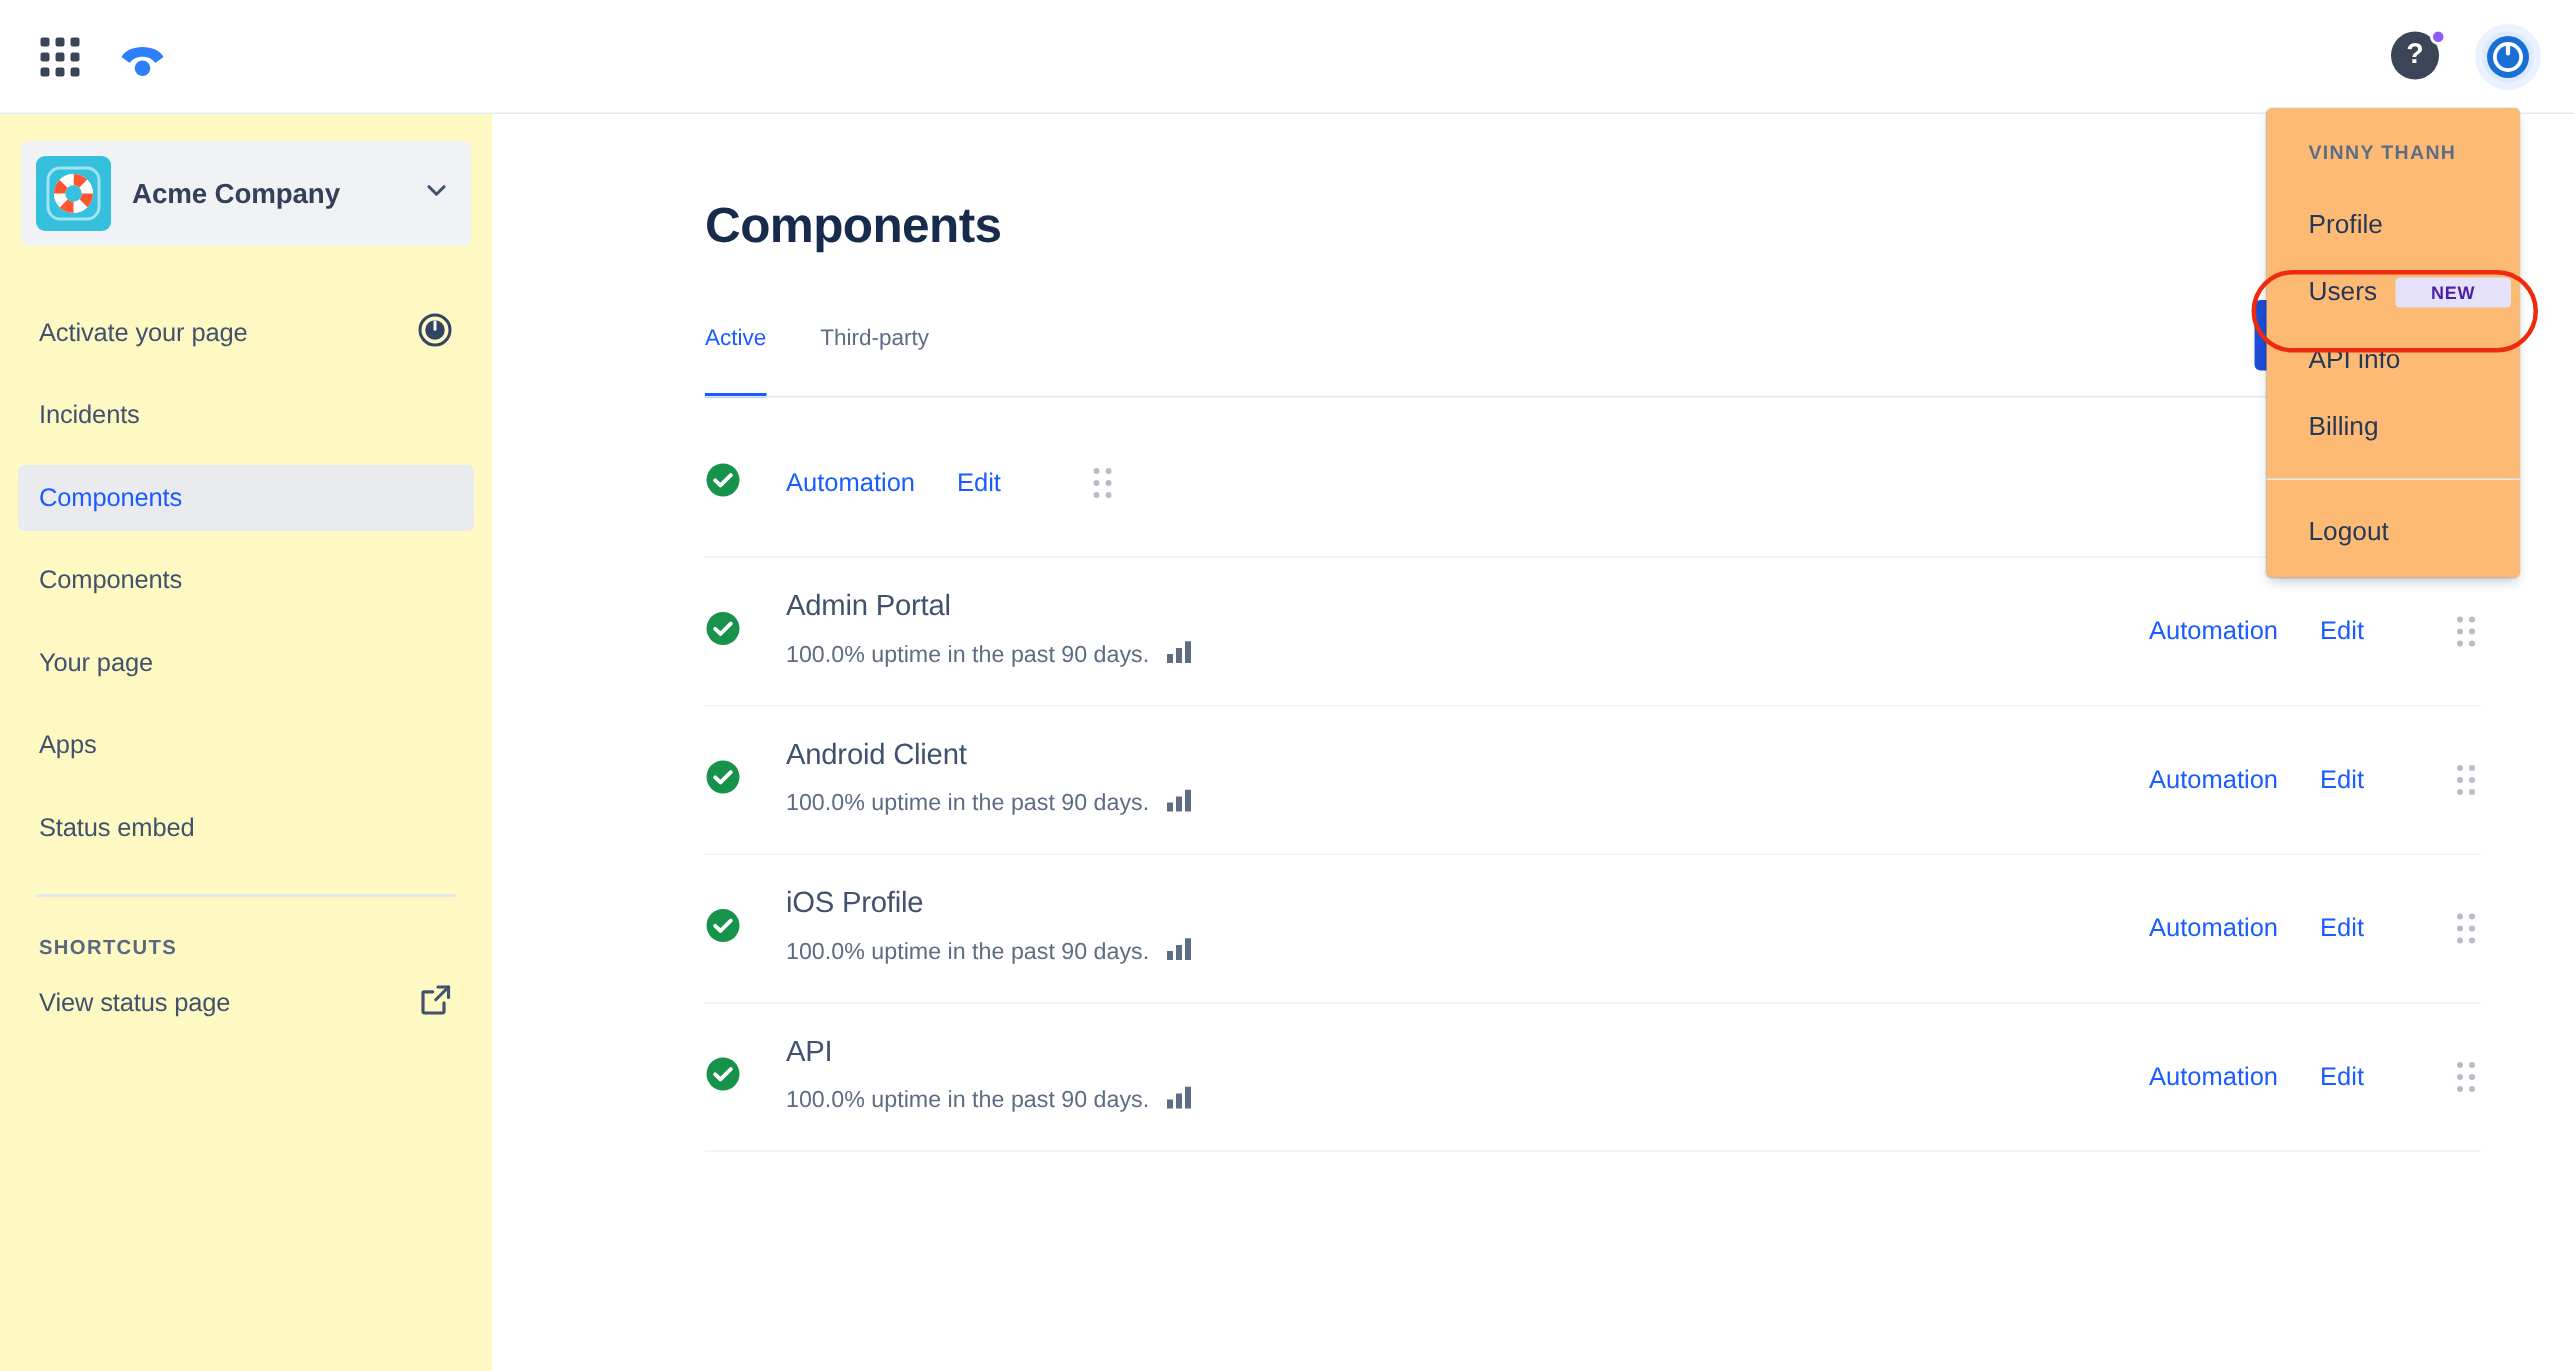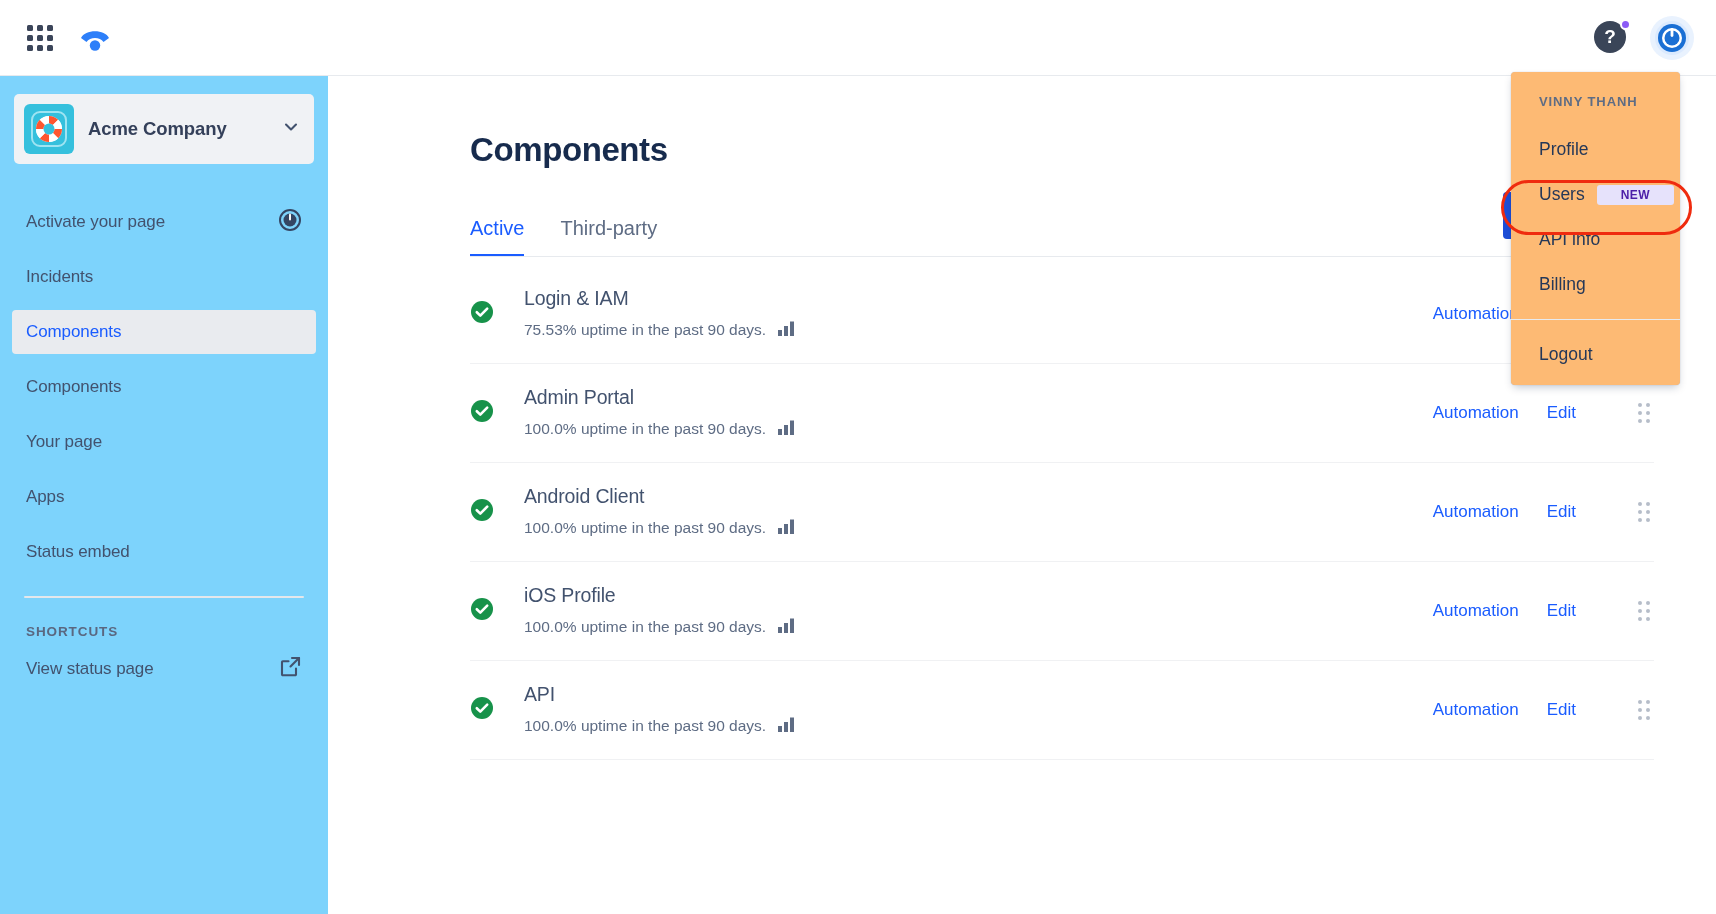--- a/index.html
+++ b/index.html
@@ -37,21 +37,21 @@
   }
   .avatar-wrap {
     width: 44px; height: 44px; border-radius: 50%;
     background: #e9f2fe; display: flex; align-items: center; justify-content: center;
     cursor: pointer;
   }
 
   
   .sidebar {
     position: absolute; top: 76px; left: 0; width: 329px; bottom: 0;
-    background: #7dd3fc; border-right: 1px solid #e7eaee;
+    background: #fef9c3; border-right: 1px solid #e7eaee;
     padding: 18px 12px 0 12px;
   }
   .org-selector {
     display: flex; align-items: center; gap: 14px;
     background: #f0f2f5; border-radius: 5px;
     padding: 10px 14px 10px 10px; margin: 0 2px 36px 2px; cursor: pointer;
   }
   .org-logo {
     width: 50px; height: 50px; border-radius: 6px; background: #35c0dd;
     display: flex; align-items: center; justify-content: center; flex: 0 0 auto;
@@ -76,21 +76,21 @@
 
   
   .main {
     position: absolute; top: 76px; left: 328px; right: 0; bottom: 0;
     background: #fff; overflow: hidden; padding: 55px 62px 0 142px;
   }
   .page-title { font-size: 33px; color: #172b4d; font-weight: bold; letter-spacing: -0.4px; }
   .tabs-row { display: flex; align-items: flex-end; margin-top: 48px; position: relative; }
   .tabs { display: flex; gap: 36px; }
   .tab {
-    font-size: 20px; color: #5e6c84; padding-bottom: 14px; cursor: pointer;
+    font-size: 15px; color: #5e6c84; padding-bottom: 28px; cursor: pointer;
     border-bottom: 3px solid transparent;
   }
   .tab.active { color: #1a5cff; border-bottom-color: #1a5cff; font-weight: normal; }
   .tabs-underline { position: absolute; left: 0; right: 0; bottom: 0; height: 1px; background: #e7eaee; }
   .add-btn {
     position: absolute; right: -16px; bottom: 18px;
     background: #1d4ed8; color: #fff; border: none; border-radius: 4px;
     font-size: 17.5px; padding: 13px 22px; cursor: pointer; white-space: nowrap;
     font-family: "Liberation Sans", sans-serif;
   }
@@ -263,33 +263,20 @@
 
     <div class="comp-list">
 
       <div class="comp-row">
         <span class="status-icon">
           <svg width="24" height="24" viewBox="0 0 24 24">
               <circle cx="12" cy="12" r="11" fill="#17924a"></circle>
               <path d="M6.8 12.2 L10.3 15.6 L17.2 8.7" fill="none" stroke="#fff" stroke-width="2.6" stroke-linecap="round" stroke-linejoin="round"></path>
             </svg>
         </span>
-        <div class="comp-info">
-          <div class="comp-name">Login &amp; IAM</div>
-          <div class="comp-sub">
-            <span>75.53% uptime in the past 90 days.</span>
-            <span>
-              <svg width="19" height="19" viewBox="0 0 19 19">
-                  <rect x="1" y="11" width="4" height="6" fill="#5e6c84"></rect>
-                  <rect x="7" y="7" width="4" height="10" fill="#5e6c84"></rect>
-                  <rect x="13" y="2.5" width="4" height="14.5" fill="#5e6c84"></rect>
-                </svg>
-            </span>
-          </div>
-        </div>
         <div class="comp-actions">
           <span class="link-action">Automation</span>
           <span class="link-action">Edit</span>
           <span class="drag-handle">
             <i></i>
               <i></i>
             <i></i>
               <i></i>
             <i></i>
               <i></i>

